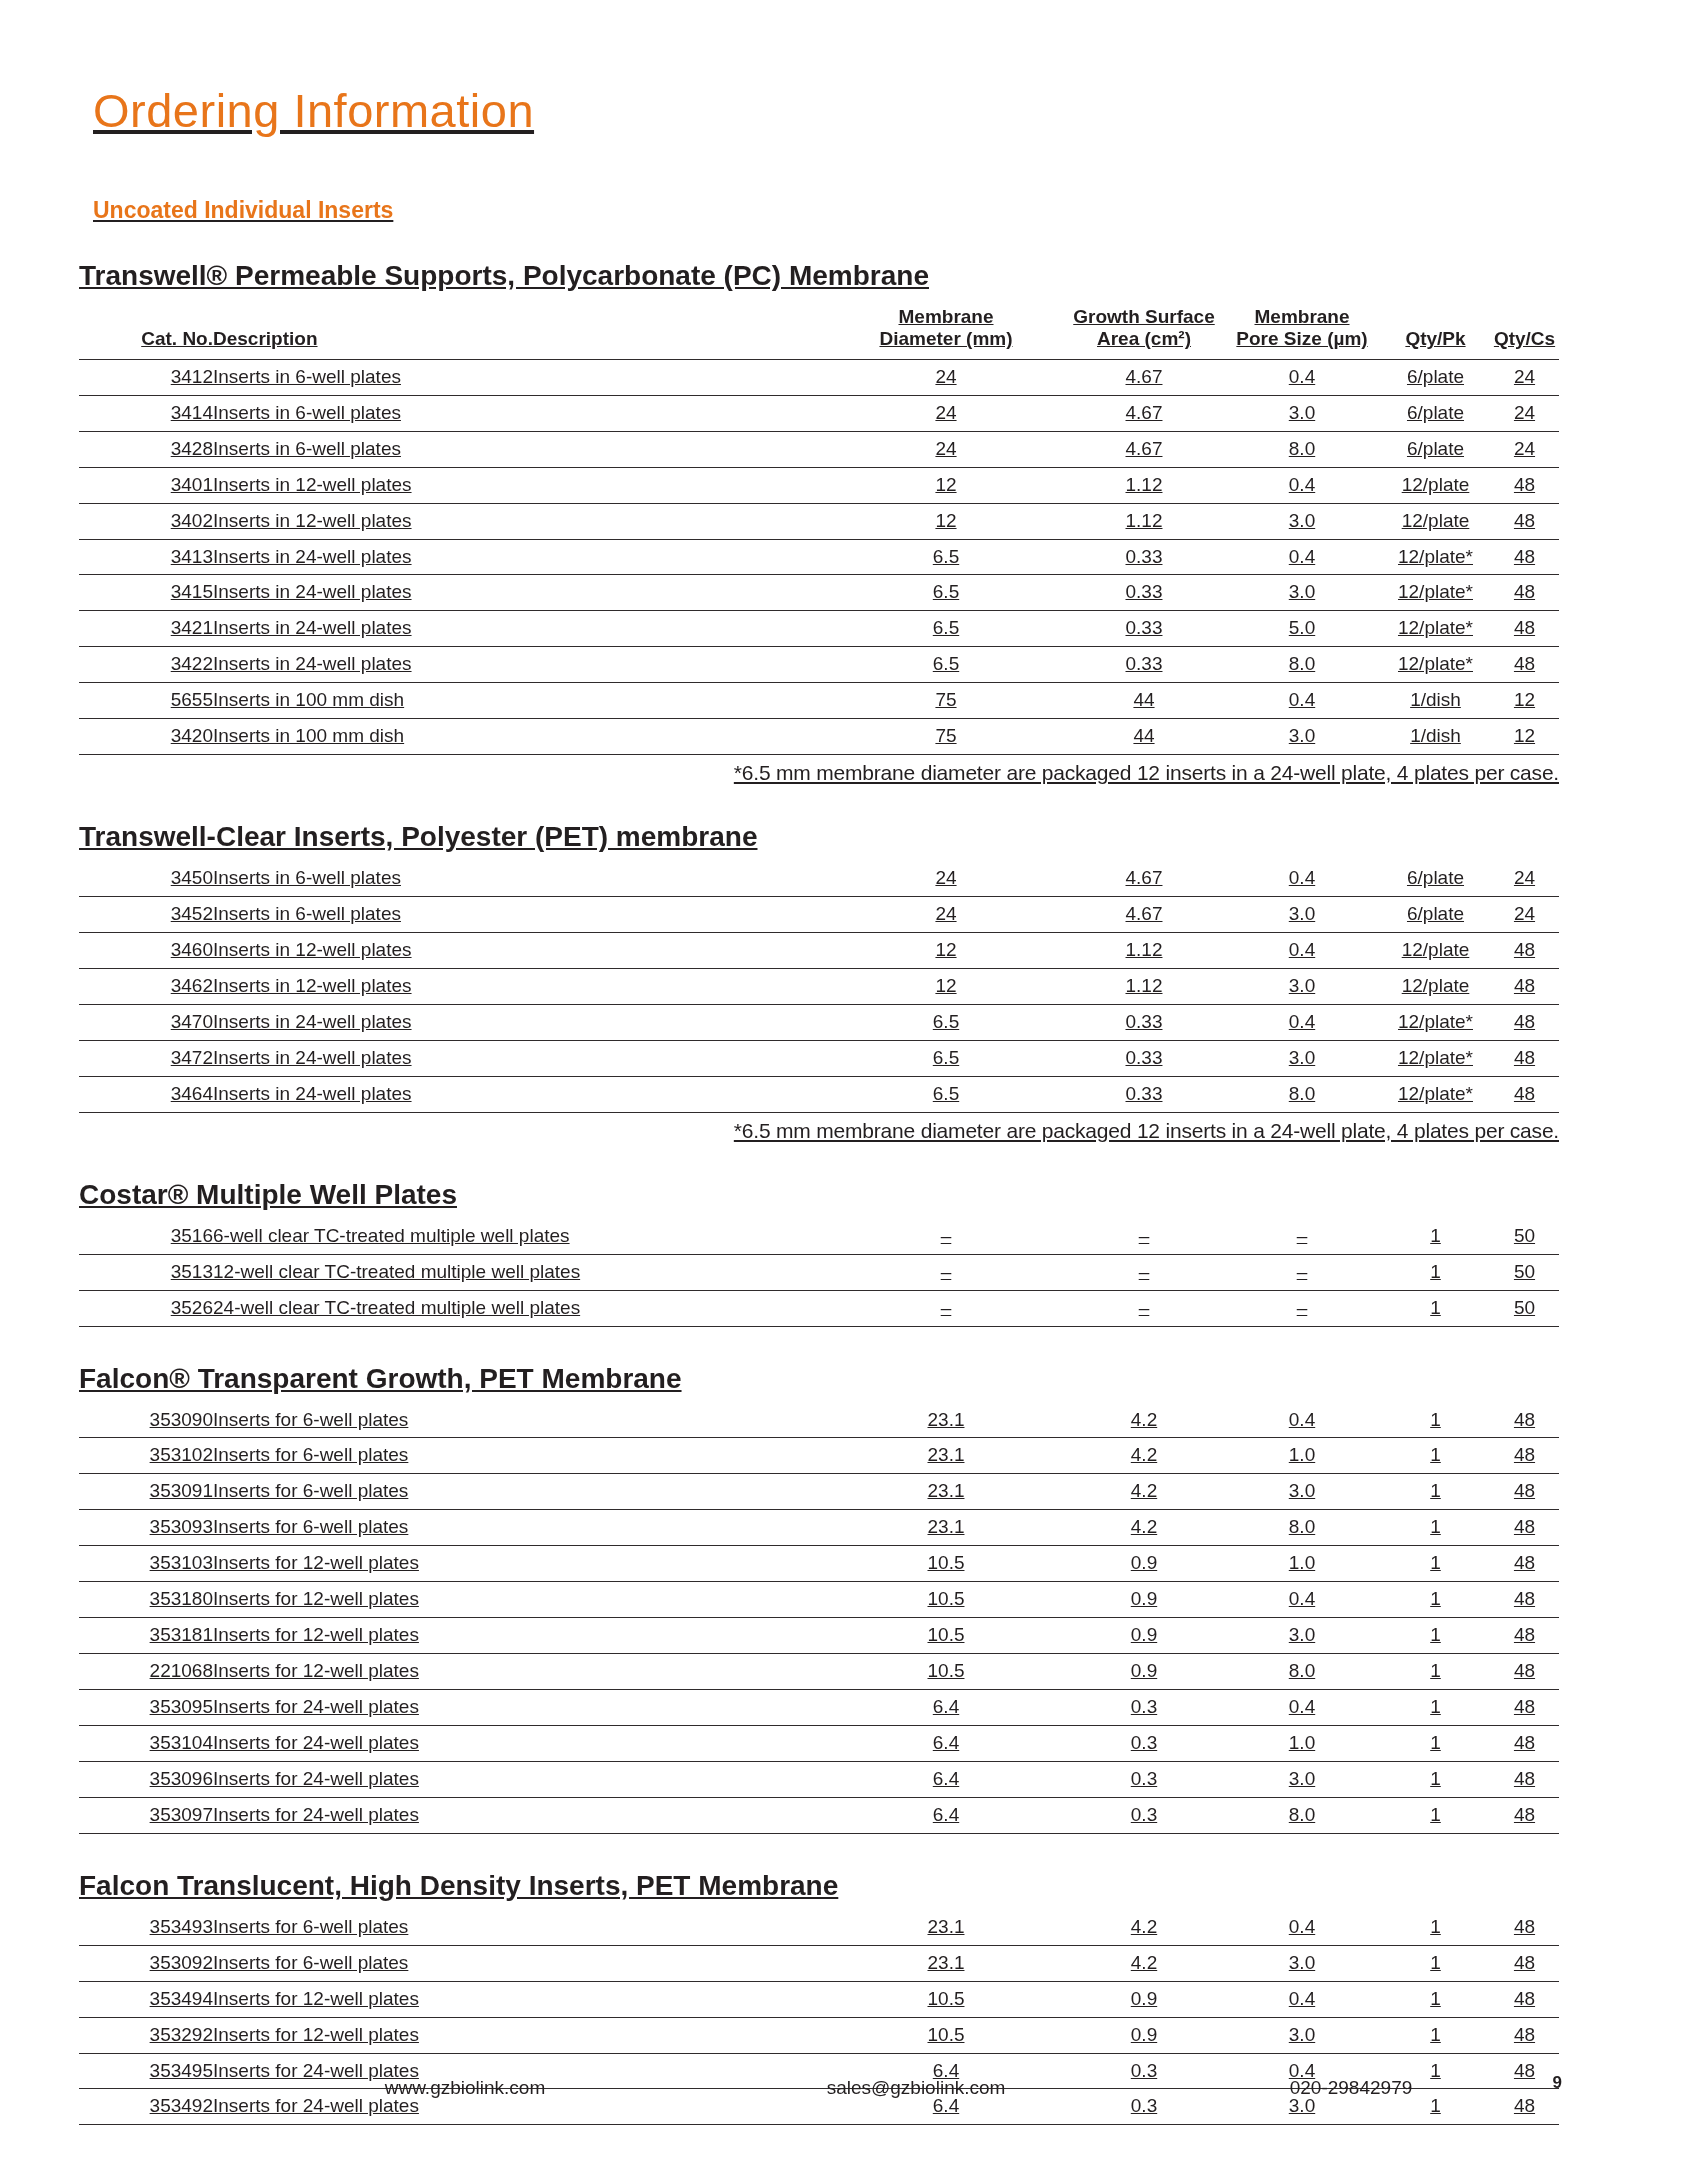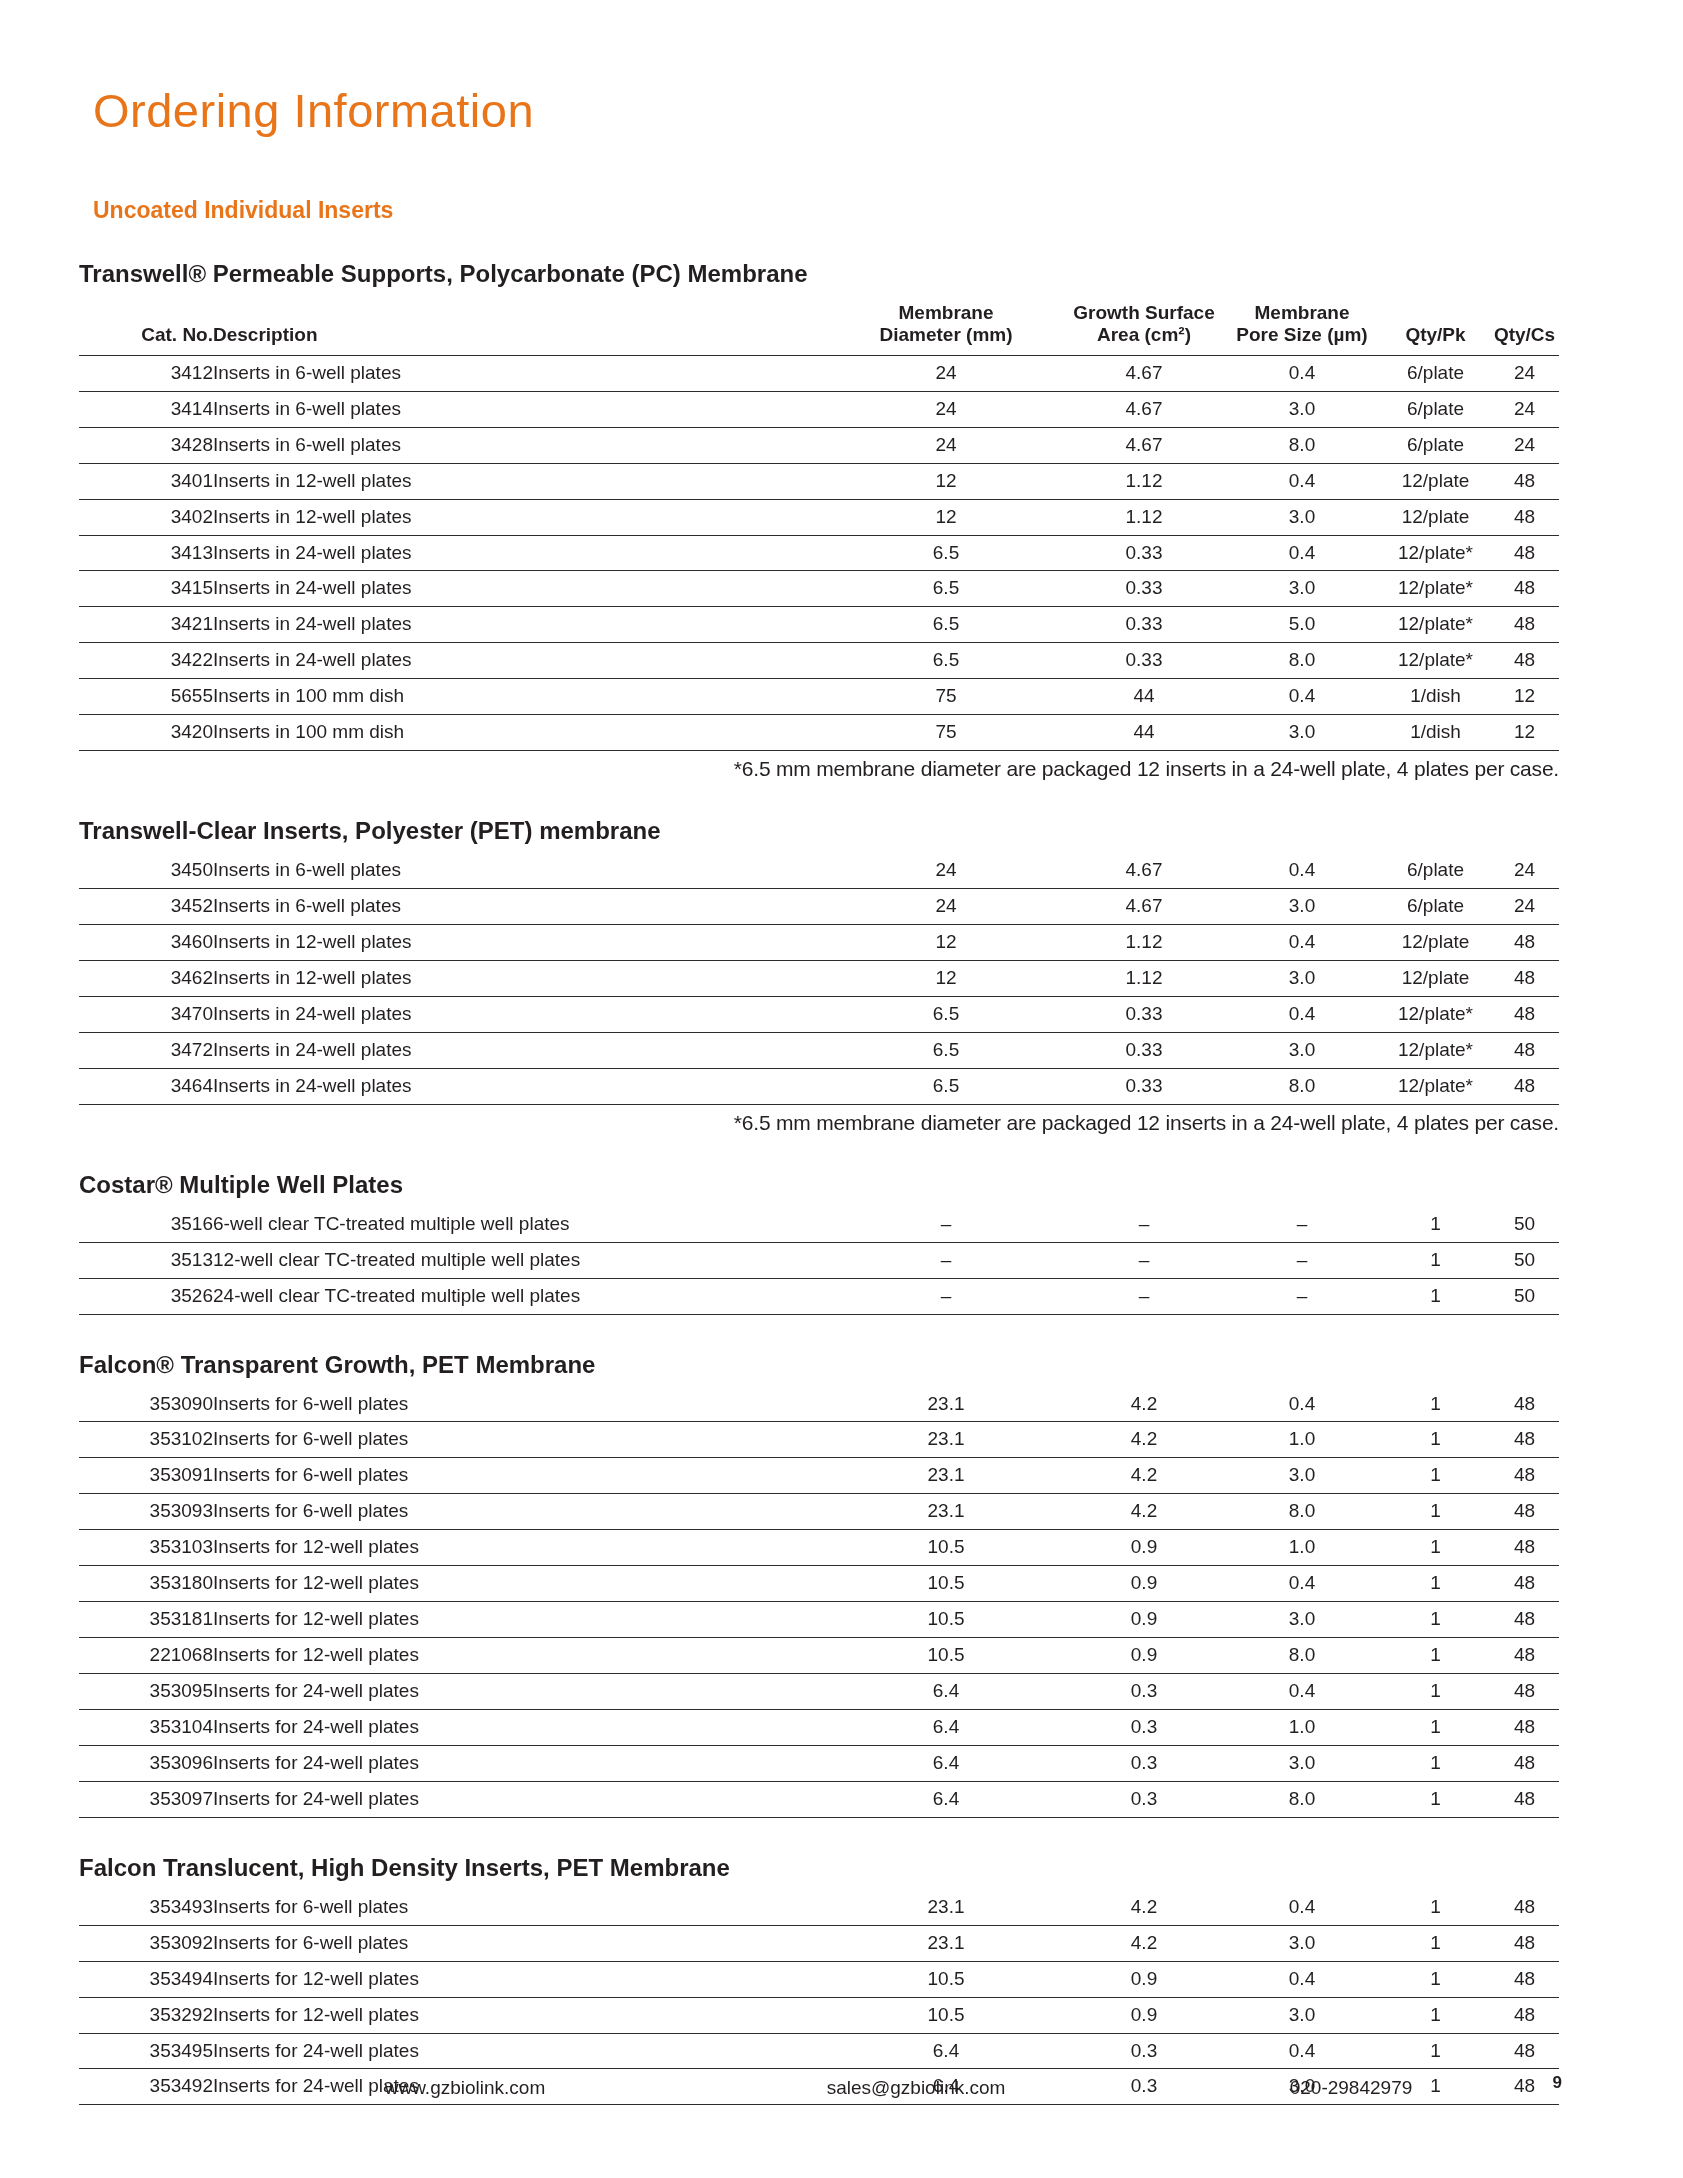--- a/index.html
+++ b/index.html
@@ -1,33 +1,33 @@
 <!DOCTYPE html>
 <html style="--accent: #e8751a; --text: #231f20;"><head>
 <meta charset="utf-8">
 <style>
   :root { --accent:#e8751a; --text:#231f20; --rule:#2f2b2c; }
   * { box-sizing:border-box; }
   html,body { margin:0; padding:0; background:#888; }
   .page {
     position:relative; width:1683px; height:2178px; background:#ffffff;
     font-family:"Liberation Sans", sans-serif; color:var(--text);
-    overflow:hidden; margin:0 auto;
+    overflow:hidden; margin:0 auto;text-decoration:underline;
   }
   .content { padding:0 124px 0 79px; }
   .doc-title {
     margin:0 0 0 14px; padding-top:83px;
     font-size:47px; font-weight:300; letter-spacing:0.5px;
     color:var(--accent);
   }
   .main-section {
     margin:59px 0 0 14px; font-size:23px; font-weight:bold; color:var(--accent);
   }
   .product-section { margin-top:36px; }
-  .table-title { margin:0 0 8px 0; font-size:24px; font-weight:bold; color:var(--text); }
+  .table-title { margin:0 0 8px 0; font-size:28px; font-weight:bold; color:var(--text); }
   table.catalog-table { border-collapse:collapse; table-layout:fixed; width:1480px; }
   col.w0{width:134px} col.w1{width:614px} col.w2{width:238px}
   col.w3{width:158px} col.w4{width:158px} col.w5{width:109px} col.w6{width:69px}
   th { font-size:19px; font-weight:bold; vertical-align:bottom; padding:6px 0 8px;
        border-bottom:1px solid var(--rule); line-height:1.18; }
   td { font-size:19px; vertical-align:bottom; padding:7px 0 8px;
        border-bottom:1px solid var(--rule); line-height:1.05; }
   .c-cat  { text-align:right; }
   .c-desc { text-align:left; }
   .c-num  { text-align:center; }

